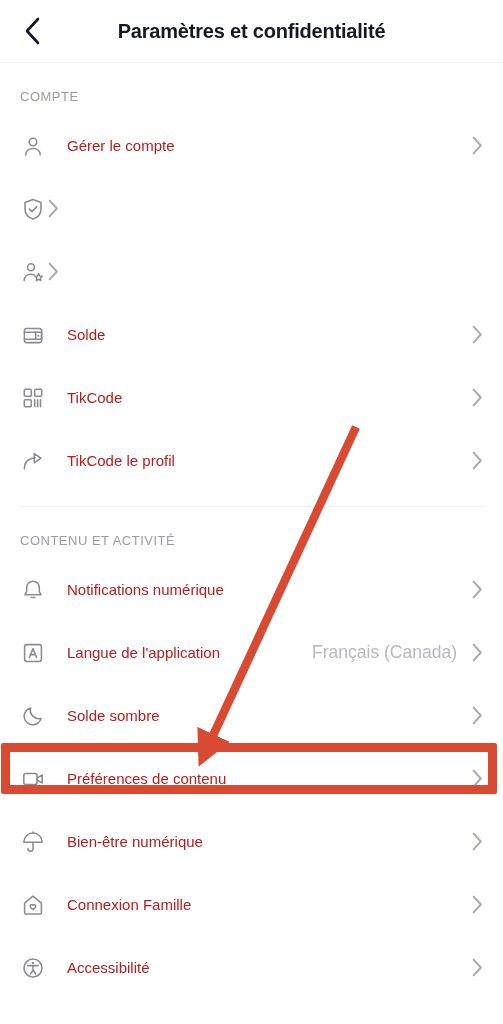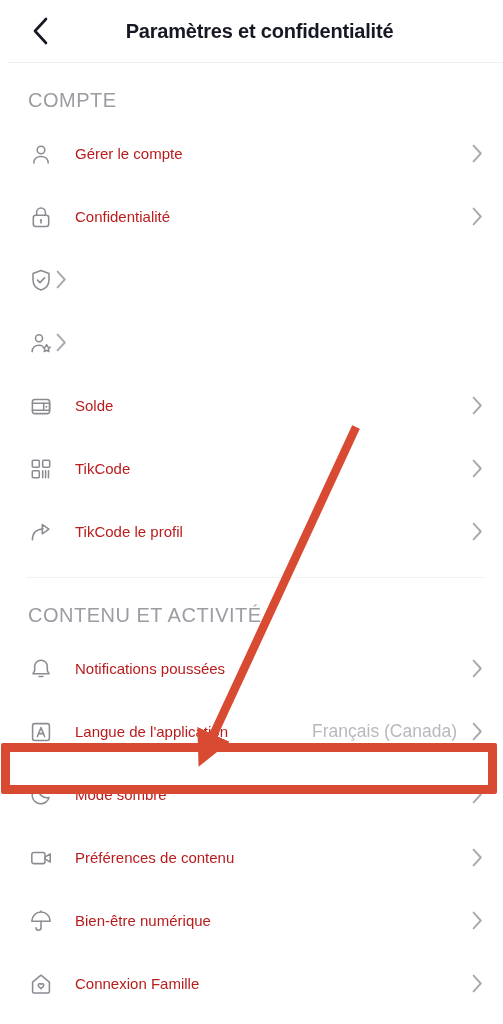--- a/index.html
+++ b/index.html
@@ -2,21 +2,21 @@
 <html><head>
 <meta charset="utf-8">
 <style>
   * { margin:0; padding:0; box-sizing:border-box; }
   html, body {
     width:503px; height:1024px;
     background:#ffffff;
     font-family:"Liberation Sans", sans-serif;
     overflow:hidden;
   }
-  #screen { position:relative; width:503px; height:1024px; background:#fff; overflow:hidden;padding-left:8px; }
+  #screen { position:relative; width:503px; height:1024px; background:#fff; overflow:hidden; }
 
   
   .header {
     position:relative; height:63px; width:503px;
     border-bottom:1px solid #efefef;
     display:flex; align-items:center;
   }
   .back-btn {
     position:absolute; left:12px; top:50%; transform:translateY(-50%);
     width:40px; height:40px; display:flex; align-items:center; justify-content:center;
@@ -25,21 +25,21 @@
   .back-btn svg { display:block; }
   .header-title {
     width:100%; text-align:center;
     font-size:20px; font-weight:bold; color:#161823;
     letter-spacing:-0.2px;
   }
 
   
   .section-label {
     padding:26px 20px 10px 20px;
-    font-size:20px; color:#9c9ca3; letter-spacing:0.5px;
+    font-size:13px; color:#9c9ca3; letter-spacing:0.5px;
   }
   .section-divider {
     height:1px; background:#f2f2f3; margin:14px 18px 0 18px;
   }
 
   
   .row {
     position:relative;
     display:flex; align-items:center;
     height:63px;
@@ -100,36 +100,20 @@
         <span class="row-label">Gérer le compte</span>
         <span class="chevron">
           <svg width="11" height="19" viewBox="0 0 11 19" fill="none">
             <path d="M1.6 1.6 L8.8 9.5 L1.6 17.4" stroke="currentColor" stroke-width="1.9" stroke-linecap="round" stroke-linejoin="round"></path>
           </svg>
         </span>
       </div>
       <div class="row">
         <span class="row-icon">
           <svg width="24" height="24" viewBox="0 0 24 24">
-            <rect x="4.3" y="10.2" width="15.4" height="11.3" rx="2.4" stroke="currentColor" stroke-width="1.55" fill="none" stroke-linecap="round" stroke-linejoin="round"></rect>
-            <path d="M7.6 10.2V7.4a4.4 4.4 0 0 1 8.8 0v2.8" stroke="currentColor" stroke-width="1.55" fill="none" stroke-linecap="round" stroke-linejoin="round"></path>
-            <circle cx="12" cy="15" r="1.1" fill="currentColor"></circle>
-            <path d="M12 15.6v2.3" stroke="currentColor" stroke-width="1.55" fill="none" stroke-linecap="round" stroke-linejoin="round"></path>
-          </svg>
-        </span>
-        <span class="row-label">Confidentialité</span>
-        <span class="chevron">
-          <svg width="11" height="19" viewBox="0 0 11 19" fill="none">
-            <path d="M1.6 1.6 L8.8 9.5 L1.6 17.4" stroke="currentColor" stroke-width="1.9" stroke-linecap="round" stroke-linejoin="round"></path>
-          </svg>
-        </span>
-      </div>
-      <div class="row">
-        <span class="row-icon">
-          <svg width="24" height="24" viewBox="0 0 24 24">
             <path d="M12 2.6 20 5.6v6.1c0 5.2-3.3 8.8-8 10.3-4.7-1.5-8-5.1-8-10.3V5.6z" stroke="currentColor" stroke-width="1.55" fill="none" stroke-linecap="round" stroke-linejoin="round"></path>
             <path d="M8.5 12.1l2.5 2.5 4.5-4.7" stroke="currentColor" stroke-width="1.55" fill="none" stroke-linecap="round" stroke-linejoin="round"></path>
           </svg>
         </span>
         <span class="chevron">
           <svg width="11" height="19" viewBox="0 0 11 19" fill="none">
             <path d="M1.6 1.6 L8.8 9.5 L1.6 17.4" stroke="currentColor" stroke-width="1.9" stroke-linecap="round" stroke-linejoin="round"></path>
           </svg>
         </span>
       </div>
@@ -195,21 +179,21 @@
       </div>
       <div class="section-divider"></div>
       <div class="section-label">CONTENU ET ACTIVITÉ</div>
       <div class="row">
         <span class="row-icon">
           <svg width="24" height="24" viewBox="0 0 24 24">
             <path d="M12 3.2a6.3 6.3 0 0 0-6.3 6.3v4.1l-1.7 3.1h16l-1.7-3.1V9.5A6.3 6.3 0 0 0 12 3.2z" stroke="currentColor" stroke-width="1.55" fill="none" stroke-linecap="round" stroke-linejoin="round"></path>
             <path d="M10.1 19.4h3.8" stroke="currentColor" stroke-width="1.55" fill="none" stroke-linecap="round" stroke-linejoin="round"></path>
           </svg>
         </span>
-        <span class="row-label">Notifications poussées</span>
+        <span class="row-label">Notifications numérique</span>
         <span class="chevron">
           <svg width="11" height="19" viewBox="0 0 11 19" fill="none">
             <path d="M1.6 1.6 L8.8 9.5 L1.6 17.4" stroke="currentColor" stroke-width="1.9" stroke-linecap="round" stroke-linejoin="round"></path>
           </svg>
         </span>
       </div>
       <div class="row">
         <span class="row-icon">
           <svg width="24" height="24" viewBox="0 0 24 24">
             <rect x="3.6" y="3.6" width="16.8" height="16.8" rx="2.2" stroke="currentColor" stroke-width="1.55" fill="none" stroke-linecap="round" stroke-linejoin="round"></rect>
@@ -224,21 +208,21 @@
             <path d="M1.6 1.6 L8.8 9.5 L1.6 17.4" stroke="currentColor" stroke-width="1.9" stroke-linecap="round" stroke-linejoin="round"></path>
           </svg>
         </span>
       </div>
       <div class="row">
         <span class="row-icon">
           <svg width="24" height="24" viewBox="0 0 24 24">
             <path d="M20.1 14.4A8.6 8.6 0 0 1 9.6 3.9a8.6 8.6 0 1 0 10.5 10.5z" stroke="currentColor" stroke-width="1.55" fill="none" stroke-linecap="round" stroke-linejoin="round"></path>
           </svg>
         </span>
-        <span class="row-label">Mode sombre</span>
+        <span class="row-label">Solde sombre</span>
         <span class="chevron">
           <svg width="11" height="19" viewBox="0 0 11 19" fill="none">
             <path d="M1.6 1.6 L8.8 9.5 L1.6 17.4" stroke="currentColor" stroke-width="1.9" stroke-linecap="round" stroke-linejoin="round"></path>
           </svg>
         </span>
       </div>
       <div class="row">
         <span class="row-icon">
           <svg width="24" height="24" viewBox="0 0 24 24">
             <rect x="2.8" y="6.4" width="13.2" height="11.2" rx="2.2" stroke="currentColor" stroke-width="1.55" fill="none" stroke-linecap="round" stroke-linejoin="round"></rect>

